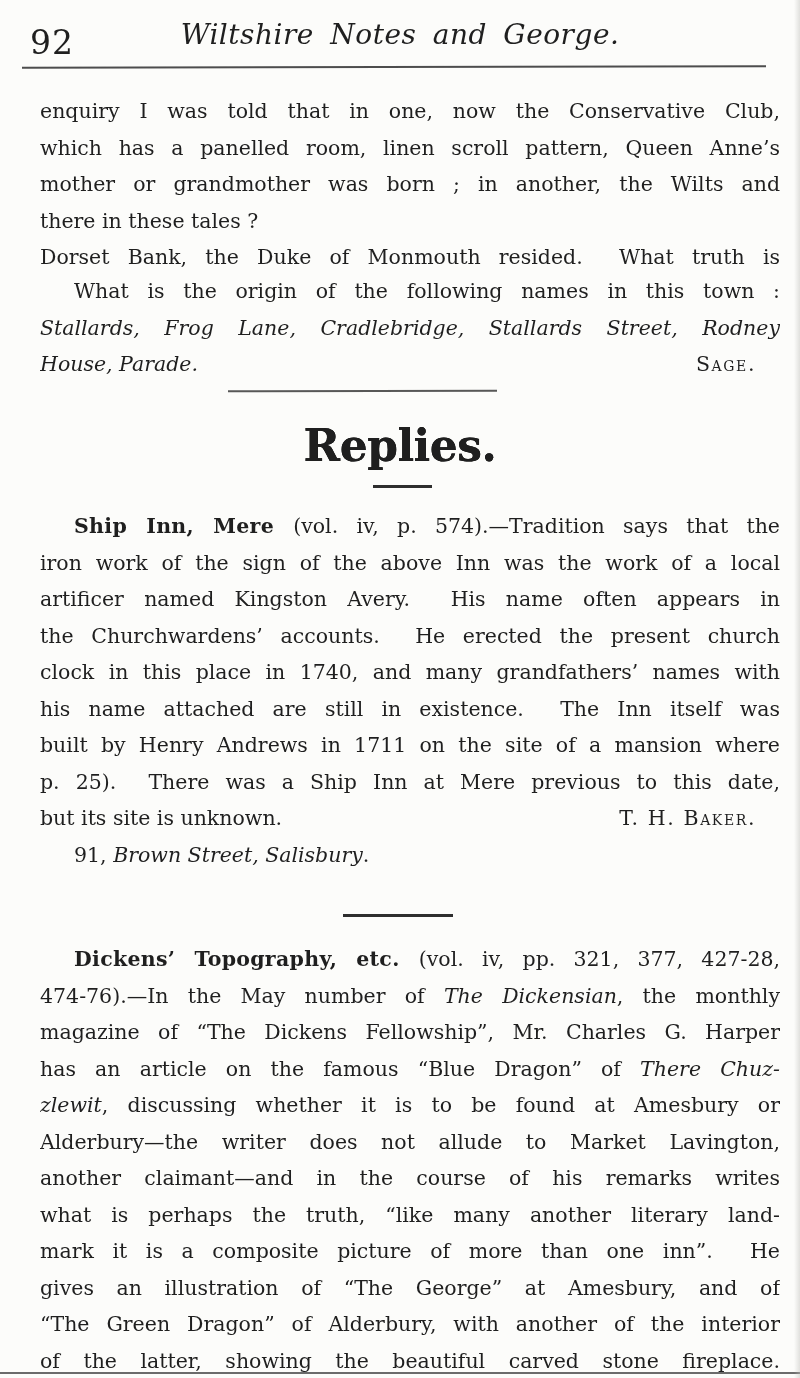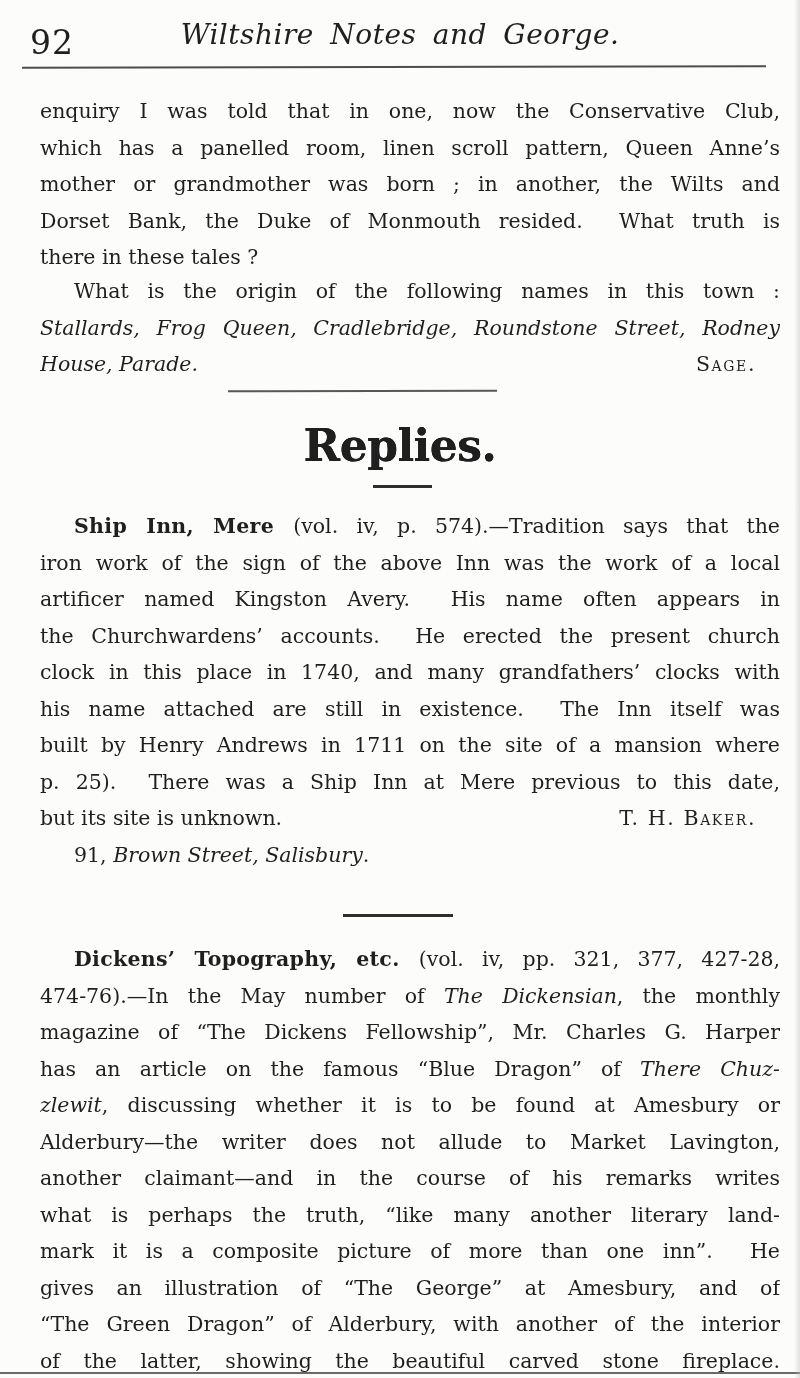--- a/index.html
+++ b/index.html
@@ -63,40 +63,40 @@
   <div class="page-number" data-name="page-number">92</div>
   <div class="journal-title" data-name="journal-title">Wiltshire Notes and George.</div>
 </div>
 <div class="rule" data-name="header-rule"></div>
 
 <div data-name="page-body">
     <div class="para" data-name="query-continuation-paragraph">
       <div class="line just" data-name="text-line"><span data-name="line-text"><span class="seg plain" data-name="text-segment">enquiry I was told that in one, now the Conservative Club,</span></span></div>
       <div class="line just" data-name="text-line"><span data-name="line-text"><span class="seg plain" data-name="text-segment">which has a panelled room, linen scroll pattern, Queen Anne’s</span></span></div>
       <div class="line just" data-name="text-line"><span data-name="line-text"><span class="seg plain" data-name="text-segment">mother or grandmother was born ; in another, the Wilts and</span></span></div>
+      <div class="line" data-name="text-line"><span data-name="line-text"><span class="seg plain" data-name="text-segment">there in these tales ?</span></span></div>
       <div class="line just" data-name="text-line"><span data-name="line-text"><span class="seg plain" data-name="text-segment">Dorset Bank, the Duke of Monmouth resided.&nbsp; What truth is</span></span></div>
-      <div class="line" data-name="text-line"><span data-name="line-text"><span class="seg plain" data-name="text-segment">there in these tales ?</span></span></div>
     </div>
     <div class="para" data-name="query-names-paragraph">
       <div class="line just" data-name="text-line" style="padding-left: 34px;"><span data-name="line-text"><span class="seg plain" data-name="text-segment">What is the origin of the following names in this town :</span></span></div>
-      <div class="line just" data-name="text-line"><span data-name="line-text"><span class="seg italic" data-name="text-segment">Stallards, Frog Queen, Cradlebridge, Roundstone Street, Rodney</span></span></div>
+      <div class="line just" data-name="text-line"><span data-name="line-text"><span class="seg italic" data-name="text-segment">Stallards, Frog Lane, Cradlebridge, Stallards Street, Rodney</span></span></div>
       <div class="line flex" data-name="text-line">
         <span data-name="line-text"><span class="seg italic" data-name="text-segment">House, Parade.</span></span>
         <span class="seg signature sc" data-name="contributor-signature">Sage.</span>
       </div>
     </div>
     <div class="rule" data-name="divider-after-queries"></div>
     <div data-name="replies-heading">Replies.</div>
     <div class="rule" data-name="replies-underline"></div>
     <div class="para" data-name="reply-ship-inn">
       <div class="line just" data-name="text-line" style="padding-left: 34px;"><span data-name="line-text"><span class="seg bold" data-name="entry-title">Ship Inn, Mere </span><span class="seg plain" data-name="text-segment">(vol. iv, p. 574).—Tradition says that the</span></span></div>
       <div class="line just" data-name="text-line"><span data-name="line-text"><span class="seg plain" data-name="text-segment">iron work of the sign of the above Inn was the work of a local</span></span></div>
       <div class="line just" data-name="text-line"><span data-name="line-text"><span class="seg plain" data-name="text-segment">artificer named Kingston Avery.&nbsp; His name often appears in</span></span></div>
       <div class="line just" data-name="text-line"><span data-name="line-text"><span class="seg plain" data-name="text-segment">the Churchwardens’ accounts.&nbsp; He erected the present church</span></span></div>
-      <div class="line just" data-name="text-line"><span data-name="line-text"><span class="seg plain" data-name="text-segment">clock in this place in 1740, and many grandfathers’ clocks with</span></span></div>
+      <div class="line just" data-name="text-line"><span data-name="line-text"><span class="seg plain" data-name="text-segment">clock in this place in 1740, and many grandfathers’ names with</span></span></div>
       <div class="line just" data-name="text-line"><span data-name="line-text"><span class="seg plain" data-name="text-segment">his name attached are still in existence.&nbsp; The Inn itself was</span></span></div>
       <div class="line just" data-name="text-line"><span data-name="line-text"><span class="seg plain" data-name="text-segment">built by Henry Andrews in 1711 on the site of a mansion where</span></span></div>
       <div class="line just" data-name="text-line"><span data-name="line-text"><span class="seg plain" data-name="text-segment">p. 25).&nbsp; There was a Ship Inn at Mere previous to this date,</span></span></div>
       <div class="line flex" data-name="text-line">
         <span data-name="line-text"><span class="seg plain" data-name="text-segment">but its site is unknown.</span></span>
         <span class="seg signature sc" data-name="contributor-signature">T. H. Baker.</span>
       </div>
       <div class="line" data-name="text-line" style="padding-left: 34px;"><span data-name="line-text"><span class="seg plain" data-name="text-segment">91, </span><span class="seg italic" data-name="text-segment">Brown Street, Salisbury</span><span class="seg plain" data-name="text-segment">.</span></span></div>
     </div>
     <div class="rule" data-name="divider-before-dickens"></div>

